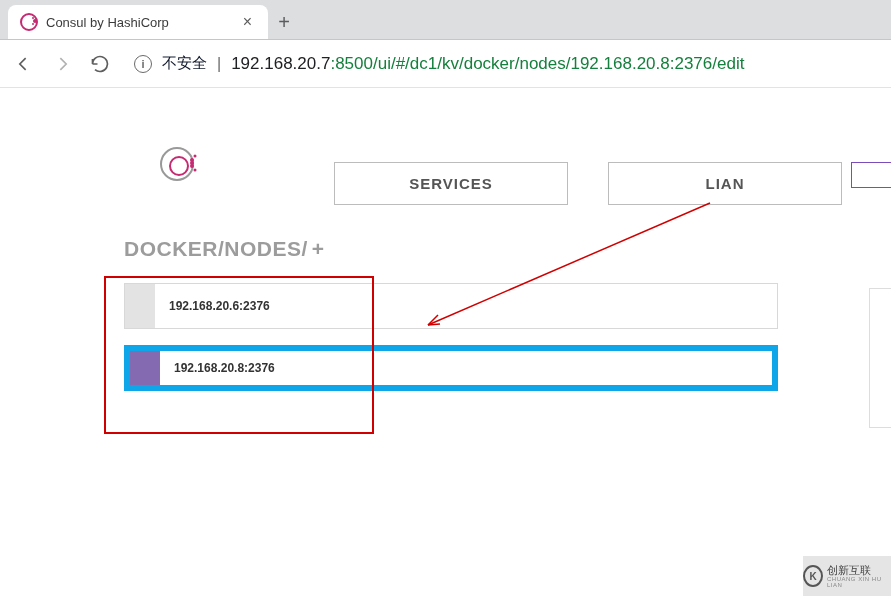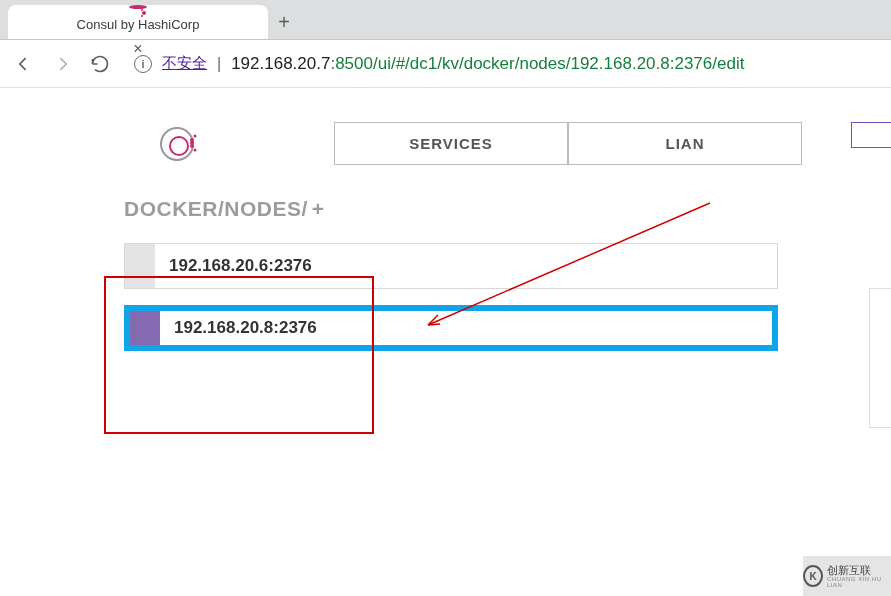--- a/index.html
+++ b/index.html
@@ -1,58 +1,58 @@
 <!DOCTYPE html>
 <html><head>
   <meta charset="utf-8">
   <style>
     * { margin: 0; padding: 0; box-sizing: border-box; font-family: -apple-system, BlinkMacSystemFont, "Segoe UI", Arial, sans-serif; }
     body { width: 891px; height: 596px; background: #fff; overflow: hidden; position: relative; }
 
     
     .tab-bar { height: 40px; background: #dcdedf; display: flex; align-items: flex-end; padding-left: 8px; border-bottom: 1px solid #c4c6c7; }
-    .tab { height: 34px; background: #fff; display: flex; align-items: center; padding: 0 12px; border-radius: 8px 8px 0 0; min-width: 260px; gap: 8px; position: relative; flex-direction: column; }
+    .tab { height: 34px; background: #fff; display: flex; align-items: center; padding: 0 12px; border-radius: 8px 8px 0 0; min-width: 260px; gap: 8px; position: relative; }
     .tab-favicon { width: 18px; height: 18px; border-radius: 50%; border: 2px solid #c62a71; position: relative; }
     .tab-favicon::after { content:''; position:absolute; right:-1px; top:4px; width:4px; height:4px; background:#c62a71; border-radius:50%; box-shadow: -2px -3px 0 -1px #c62a71, -2px 3px 0 -1px #c62a71; }
     .tab-title { font-size: 13px; color:#3b3b3b; flex:1; }
     .tab-close { font-size: 16px; color:#5c5c5c; cursor:pointer; padding: 0 4px; }
     .new-tab { width:32px; height:34px; display:flex; align-items:center; justify-content:center; color:#5c5c5c; font-size:20px; cursor:pointer; }
 
     
     .nav-bar { height: 48px; display:flex; align-items:center; padding: 0 12px; gap: 14px; border-bottom: 1px solid #e3e3e3; }
     .nav-btn { width:24px; height:24px; display:flex; align-items:center; justify-content:center; cursor:pointer; }
     .nav-btn svg { width:20px; height:20px; }
     .nav-btn.disabled svg { stroke:#b2b2b2; }
     .nav-btn svg { stroke:#5e5e5e; fill:none; stroke-width:2; }
     .url-area { flex:1; display:flex; align-items:center; gap:10px; padding-left:8px; }
     .info-icon { width:18px; height:18px; border:1.5px solid #6a6a6a; border-radius:50%; display:flex; align-items:center; justify-content:center; font-size:11px; color:#6a6a6a; font-weight:600; }
-    .insecure { font-size:15px; color:#4c1d95;text-decoration:underline; }
+    .insecure { font-size:15px; color:#0f172a; }
     .url-sep { color:#6a6a6a; font-size:16px; }
     .url { font-size:17px; color:#202124; }
     .url .gray { color:#15803d; }
 
     
     .page { position:absolute; top:88px; left:0; right:0; bottom:0; overflow:hidden; }
     .topnav { display:flex; align-items:center; padding: 34px 0 22px 160px; gap:40px; }
     .logo { width:34px; height:34px; border:2.5px solid #999; border-radius:50%; position:relative; }
     .logo::before { content:''; position:absolute; left:7px; top:7px; width:16px; height:16px; border:2.5px solid #c62a71; border-radius:50%; }
     .logo::after { content:''; position:absolute; right:-2px; top:12px; width:4px; height:4px; background:#c62a71; border-radius:50%; box-shadow: 3px -7px 0 -0.5px #c62a71, 3px 7px 0 -0.5px #c62a71, 0px -3px 0 0 #c62a71, 0px 3px 0 0 #c62a71;}
     .nav-tab { border:1.5px solid #bcbcbc; padding:12px 0; width:234px; text-align:center; font-size:15px; font-weight:700; letter-spacing:1px; color:#555; cursor:pointer; }
     .nav-tab.partial { border:1.5px solid #7c4dba; color:#7c4dba; position:absolute; right:0; width:40px; border-right:none; }
-    .nav-tabs-row { display:flex; margin-left:100px; position:relative; flex:1; }
+    .nav-tabs-row { display:flex; gap:40px; margin-left:100px; position:relative; flex:1;margin-top:40px; }
 
     .content-area { padding: 10px 0 0 124px; text-align: center; }
     .breadcrumb-row { display:flex; align-items:center; gap:4px; margin-bottom:22px; }
     .breadcrumb { font-size:21px; font-weight:700; color:#9c9c9c; letter-spacing:0.5px; }
     .crumb-plus { font-size:21px; font-weight:700; color:#9c9c9c; }
 
     .kv-list { display:flex; flex-direction:column; gap:16px; width:654px; }
     .kv-item { display:flex; border:1.5px solid #d8d8d8; height:46px; align-items:stretch; cursor:pointer; }
     .kv-item .indicator { width:30px; background:#e3e3e3; }
-    .kv-item .label { padding-left:14px; font-size:17px; font-weight:700; color:#333; display:flex; align-items:center; }
+    .kv-item .label { padding-left:14px; font-size:12px; font-weight:700; color:#333; display:flex; align-items:center; }
     .kv-item.selected { border:6px solid #0ea5e9; }
     .kv-item.selected .indicator { background:#846ab0; }
 
     
     .annot-box { position:absolute; border:2px solid #d10000; pointer-events:none; }
     .annot-line { position:absolute; pointer-events:none; }
 
     
     .watermark { position:absolute; right:0; bottom:0; width:88px; height:40px; background:#e5e5e5; display:flex; align-items:center; justify-content:center; gap:4px; }
     .watermark .wm-logo { width:22px; height:22px; border:2px solid #555; border-radius:50%; display:flex; align-items:center; justify-content:center; font-size:10px; font-weight:700; color:#555; }

